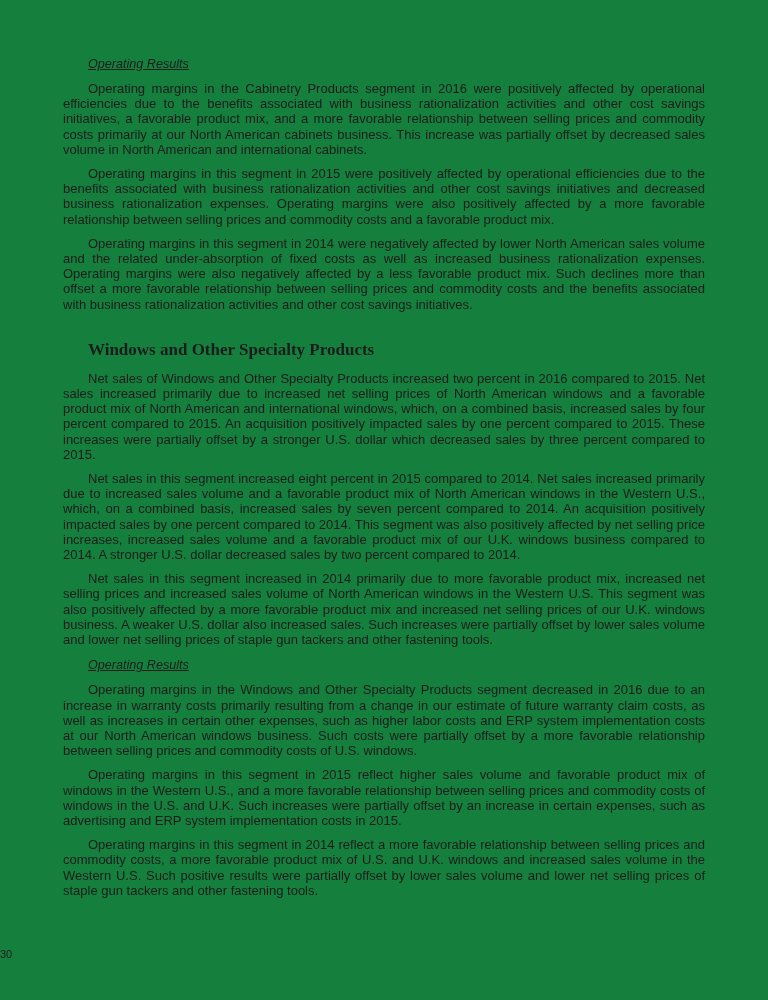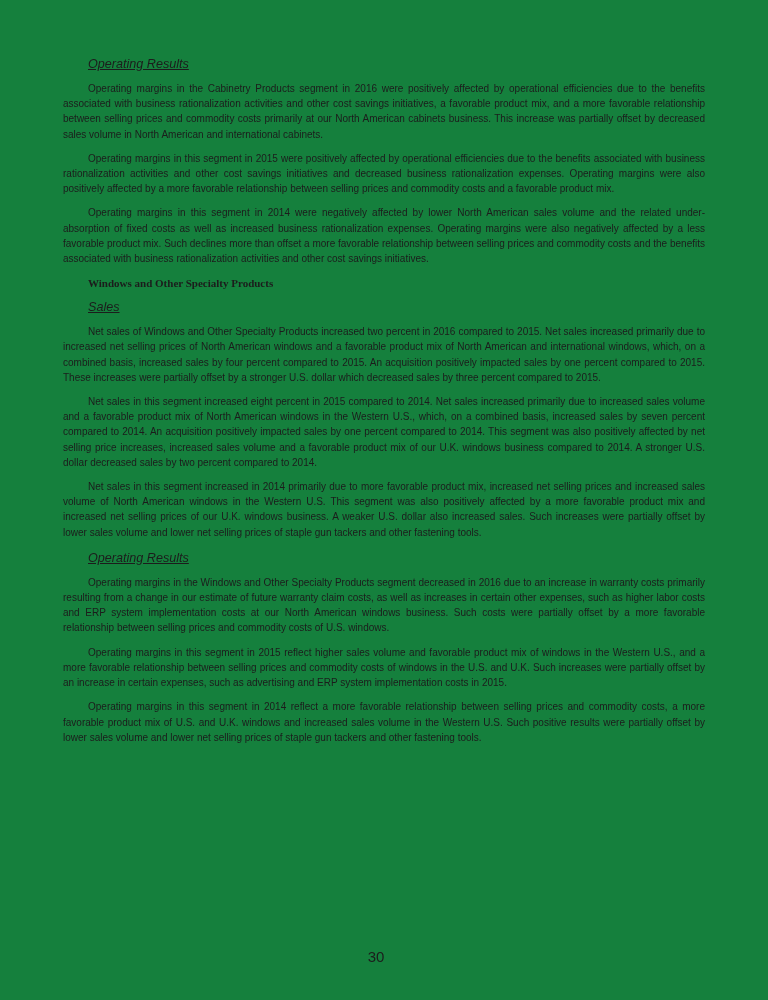--- a/index.html
+++ b/index.html
@@ -13,70 +13,69 @@
     height: 1000px;
     background: #15803d;
     color: #1c1c1c;
     font-family: "Liberation Sans", sans-serif;
     overflow: hidden;
   }
   .content {
     padding: 57px 63px 0 63px;
   }
   .body-para {
-    font-size: 10px;
+    font-size: 13px;
     line-height: 15.2px;
     text-align: justify;
     text-indent: 25px;
     margin: 0 0 9px 0;
   }
   .sub-heading {
     font-size: 12.6px;
     font-style: italic;
     font-weight: normal;
     margin: 11px 0 10px 0;
     padding-left: 25px;
   }
   .sub-heading .underlined {
     text-decoration: underline;
   }
   .section-heading {
     font-family: "Liberation Serif", serif;
-    font-size: 11px;
+    font-size: 17px;
     font-weight: bold;
-    margin: 11px 0 11px 0;
+    margin: 28px 0 11px 0;
     padding-left: 25px;
   }
   .first-heading {
     margin-top: 0;
   }
   .page-number {
     position: absolute;
     left: 0;
     right: 16px;
     top: 948px;
-    text-align: center;
-    font-size: 15px;
+    text-align: left;
+    font-size: 11px;
   }
 </style>
 </head>
 <body>
 
 <div class="page">
   <div class="content">
 
     <h3 class="sub-heading first-heading"><span class="underlined">Operating Results</span></h3>
 
     <p class="body-para">Operating margins in the Cabinetry Products segment in 2016 were positively affected by operational efficiencies due to the benefits associated with business rationalization activities and other cost savings initiatives, a favorable product mix, and a more favorable relationship between selling prices and commodity costs primarily at our North American cabinets business. This increase was partially offset by decreased sales volume in North American and international cabinets.</p>
     <p class="body-para">Operating margins in this segment in 2015 were positively affected by operational efficiencies due to the benefits associated with business rationalization activities and other cost savings initiatives and decreased business rationalization expenses. Operating margins were also positively affected by a more favorable relationship between selling prices and commodity costs and a favorable product mix.</p>
     <p class="body-para">Operating margins in this segment in 2014 were negatively affected by lower North American sales volume and the related under-absorption of fixed costs as well as increased business rationalization expenses. Operating margins were also negatively affected by a less favorable product mix. Such declines more than offset a more favorable relationship between selling prices and commodity costs and the benefits associated with business rationalization activities and other cost savings initiatives.</p>
 
     <h2 class="section-heading">Windows and Other Specialty Products</h2>
 
-    <h3 class="sub-heading"><span class="underlined">Sales</span></h3>
 
     <p class="body-para">Net sales of Windows and Other Specialty Products increased two percent in 2016 compared to 2015. Net sales increased primarily due to increased net selling prices of North American windows and a favorable product mix of North American and international windows, which, on a combined basis, increased sales by four percent compared to 2015. An acquisition positively impacted sales by one percent compared to 2015. These increases were partially offset by a stronger U.S. dollar which decreased sales by three percent compared to 2015.</p>
     <p class="body-para">Net sales in this segment increased eight percent in 2015 compared to 2014. Net sales increased primarily due to increased sales volume and a favorable product mix of North American windows in the Western U.S., which, on a combined basis, increased sales by seven percent compared to 2014. An acquisition positively impacted sales by one percent compared to 2014. This segment was also positively affected by net selling price increases, increased sales volume and a favorable product mix of our U.K. windows business compared to 2014. A stronger U.S. dollar decreased sales by two percent compared to 2014.</p>
     <p class="body-para">Net sales in this segment increased in 2014 primarily due to more favorable product mix, increased net selling prices and increased sales volume of North American windows in the Western U.S. This segment was also positively affected by a more favorable product mix and increased net selling prices of our U.K. windows business. A weaker U.S. dollar also increased sales.  Such increases were partially offset by lower sales volume and lower net selling prices of staple gun tackers and other fastening tools.</p>
 
     <h3 class="sub-heading"><span class="underlined">Operating Results</span></h3>
 
     <p class="body-para">Operating margins in the Windows and Other Specialty Products segment decreased in 2016 due to an increase in warranty costs primarily resulting from a change in our estimate of future warranty claim costs, as well as increases in certain other expenses, such as higher labor costs and ERP system implementation costs at our North American windows business. Such costs were partially offset by a more favorable relationship between selling prices and commodity costs of U.S. windows.</p>
     <p class="body-para">Operating margins in this segment in 2015 reflect higher sales volume and favorable product mix of windows in the Western U.S., and a more favorable relationship between selling prices and commodity costs of windows in the U.S. and U.K. Such increases were partially offset by an increase in certain expenses, such as advertising and ERP system implementation costs in 2015.</p>
     <p class="body-para">Operating margins in this segment in 2014 reflect a more favorable relationship between selling prices and commodity costs, a more favorable product mix of U.S. and U.K. windows and increased sales volume in the Western U.S. Such positive results were partially offset by lower sales volume and lower net selling prices of staple gun tackers and other fastening tools.</p>

